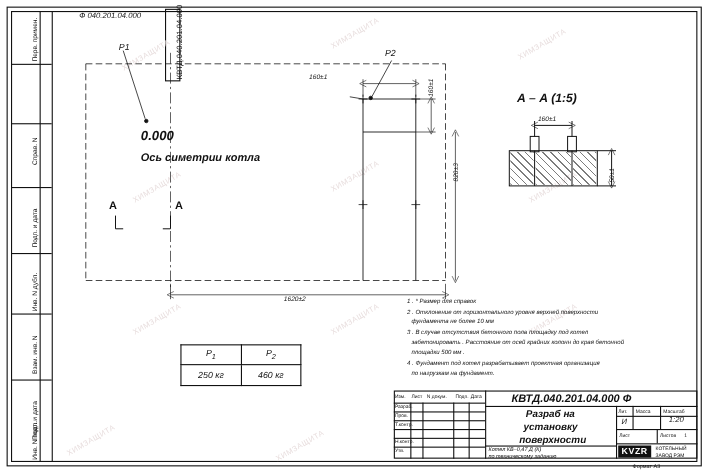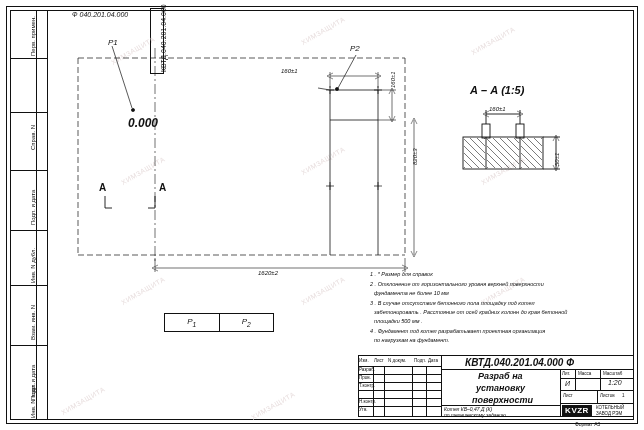--- a/index.html
+++ b/index.html
@@ -161,38 +161,43 @@
   </svg>
 
   <div class="hatch" style="position:absolute;left:464px;top:138px;width:21px;height:30px;opacity:.55;"></div>
   <div class="hatch" style="position:absolute;left:487px;top:138px;width:32px;height:30px;opacity:.55;"></div>
   <div class="hatch" style="position:absolute;left:521px;top:138px;width:21px;height:30px;opacity:.55;"></div>
 
   <div class="txt ital" style="left:108px;top:38px;font-size:8px;">Р1</div>
   <div class="txt ital" style="left:350px;top:44px;font-size:8px;font-style:italic;">Р2</div>
 
   <div class="txt ital bold" style="left:128px;top:116px;font-size:12px;">0.000</div>
+  <div class="txt ital bold" style="left:128px;top:138px;font-size:10px;">Ось симетрии котла</div>
 
   <div class="txt bold" style="left:99px;top:182px;font-size:10px;">А</div>
   <div class="txt bold" style="left:159px;top:182px;font-size:10px;">А</div>
 
   <div class="txt ital" style="left:281px;top:68px;font-size:6px;">160±1</div>
   <div class="vtxt ital" style="left:390px;top:88px;font-size:6px;">160±1</div>
   <div class="vtxt ital" style="left:412px;top:165px;font-size:6px;">820±3</div>
   <div class="txt ital" style="left:258px;top:270px;font-size:6px;">1620±2</div>
 
   <div class="txt ital bold" style="left:470px;top:84px;font-size:11px;">А – А (1:5)</div>
   <div class="txt ital" style="left:489px;top:106px;font-size:6px;">160±1</div>
   <div class="vtxt ital" style="left:554px;top:166px;font-size:6px;">50±1</div>
 
   <table class="tbl" style="left:164px;top:313px;width:110px;">
     <tbody>
         <tr>
       <td style="height:17px;text-align:center;font-style:italic;font-size:8px;"><span>Р</span><sub>1</sub></td>
       <td style="height:17px;text-align:center;font-style:italic;font-size:8px;"><span>Р</span><sub>2</sub></td>
+    </tr>
+    <tr>
+      <td style="height:18px;text-align:center;font-style:italic;font-size:8px;">250 кг</td>
+      <td style="height:18px;text-align:center;font-style:italic;font-size:8px;">460 кг</td>
     </tr>
   </tbody>
     </table>
 
   <div class="txt ital" style="left:370px;top:271px;font-size:5.5px;">1 . * Размер для справок</div>
   <div class="txt ital" style="left:370px;top:281px;font-size:5.5px;">2 . Отклонение от горизонтального уровня верхней поверхности</div>
   <div class="txt ital" style="left:374px;top:290px;font-size:5.5px;">фундамента не более 10 мм</div>
   <div class="txt ital" style="left:370px;top:300px;font-size:5.5px;">3 . В случае отсутствия бетонного пола площадку под котел</div>
   <div class="txt ital" style="left:374px;top:309px;font-size:5.5px;">забетонировать . Расстояние от осей крайних колонн до края бетонной</div>
   <div class="txt ital" style="left:374px;top:318px;font-size:5.5px;">площадки  500 мм .</div>

